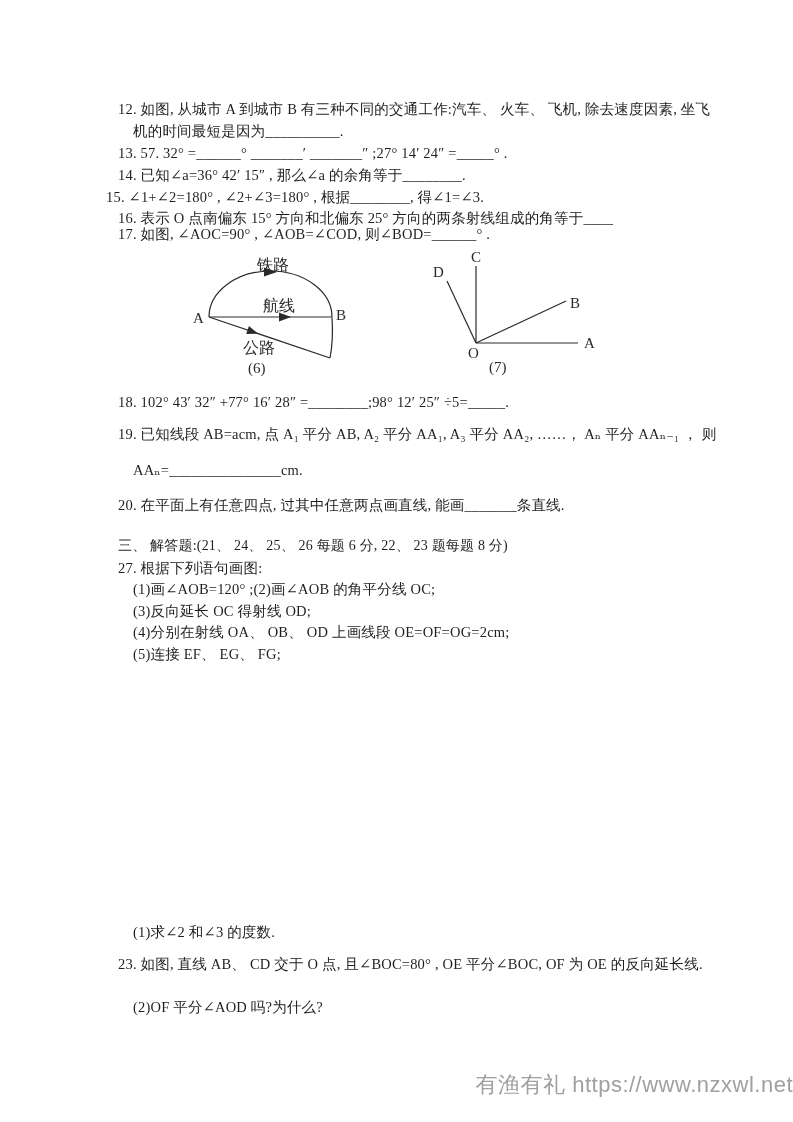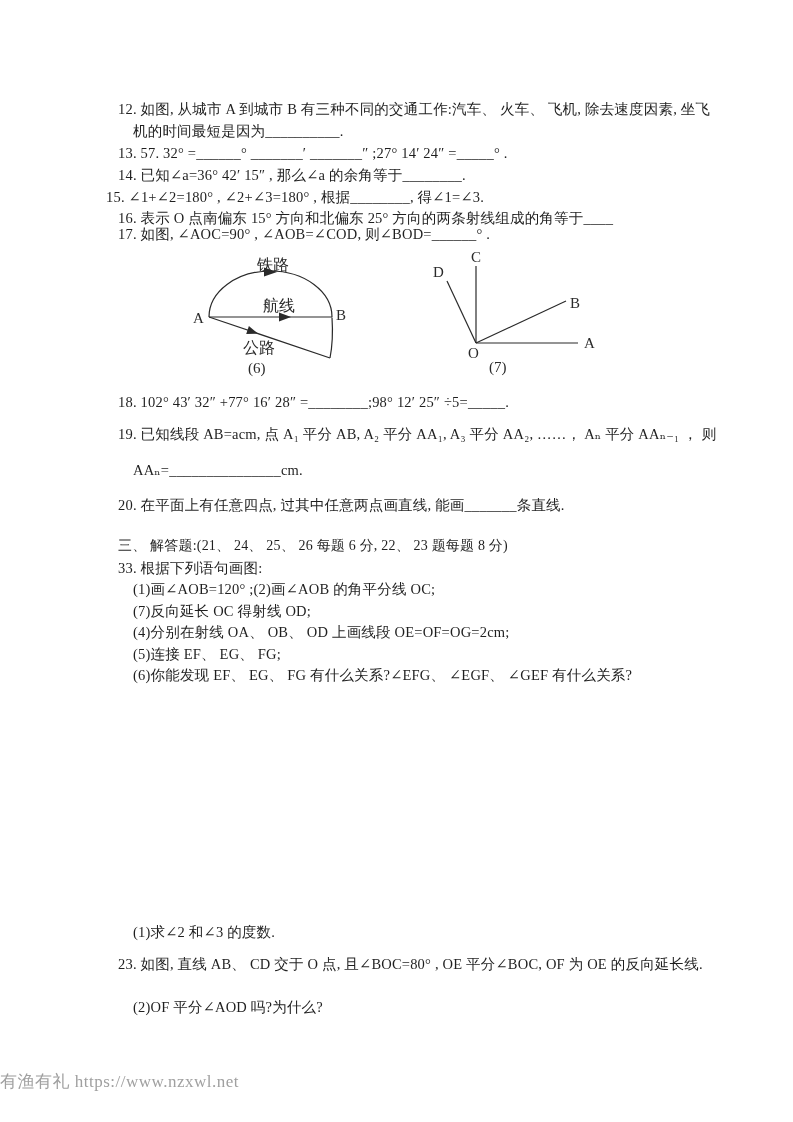--- a/index.html
+++ b/index.html
@@ -47,23 +47,23 @@
     font-size: 15px;
   }
   #figures-svg text.cjk {
     font-size: 16px;
   }
   .footer {
     position: absolute;
     top: 1070px;
     left: 0;
     width: 100%;
-    text-align: left;
-    font-family: Liberation Serif, serif;
-    font-size: 17px;
+    text-align: right;
+    font-family: Liberation Sans, sans-serif;
+    font-size: 22px;
     letter-spacing: 0.5px;
     color: #a0a0a0;
   }
 </style>
 </head>
 <body>
 
 <div id="page">
 
   <div class="line" style="top:99px;left:118px">12. 如图, 从城市 A 到城市 B 有三种不同的交通工作:汽车、 火车、 飞机, 除去速度因素, 坐飞</div>
@@ -109,26 +109,25 @@
       <text x="489" y="372">(7)</text>
     </g>
   </svg>
 
   <div class="line" style="top:392px;left:118px">18. 102° 43′ 32″ +77° 16′ 28″ =________;98° 12′ 25″ ÷5=_____.</div>
   <div class="line" style="top:424px;left:118px">19. 已知线段 AB=acm, 点 A₁ 平分 AB, A₂ 平分 AA₁, A₃ 平分 AA₂, ……，  Aₙ 平分 AAₙ₋₁ ， 则</div>
   <div class="line" style="top:460px;left:133px">AAₙ=_______________cm.</div>
   <div class="line" style="top:495px;left:118px">20. 在平面上有任意四点, 过其中任意两点画直线, 能画_______条直线.</div>
 
   <div class="line section-header" style="top:536px;left:118px">三、 解答题:(21、 24、 25、 26 每题 6 分, 22、 23 题每题 8 分)</div>
-  <div class="line" style="top:558px;left:118px">33. 根据下列语句画图:</div>
+  <div class="line" style="top:558px;left:118px">27. 根据下列语句画图:</div>
   <div class="line" style="top:579px;left:133px">(1)画∠AOB=120° ;(2)画∠AOB 的角平分线 OC;</div>
-  <div class="line" style="top:601px;left:133px">(7)反向延长 OC 得射线 OD;</div>
+  <div class="line" style="top:601px;left:133px">(3)反向延长 OC 得射线 OD;</div>
   <div class="line" style="top:622px;left:133px">(4)分别在射线 OA、 OB、 OD 上画线段 OE=OF=OG=2cm;</div>
   <div class="line" style="top:644px;left:133px">(5)连接 EF、 EG、 FG;</div>
-  <div class="line" style="top:665px;left:133px">(6)你能发现 EF、 EG、 FG 有什么关系?∠EFG、 ∠EGF、 ∠GEF 有什么关系?</div>
 
 
   <div class="line" style="top:954px;left:118px">23. 如图, 直线 AB、 CD 交于 O 点, 且∠BOC=80° , OE 平分∠BOC, OF 为 OE 的反向延长线.</div>
   <div class="line" style="top:922px;left:133px">(1)求∠2 和∠3 的度数.</div>
   <div class="line" style="top:997px;left:133px">(2)OF 平分∠AOD 吗?为什么?</div>
 
   <div class="footer">有渔有礼 https://www.nzxwl.net</div>
 
 </div>
 

